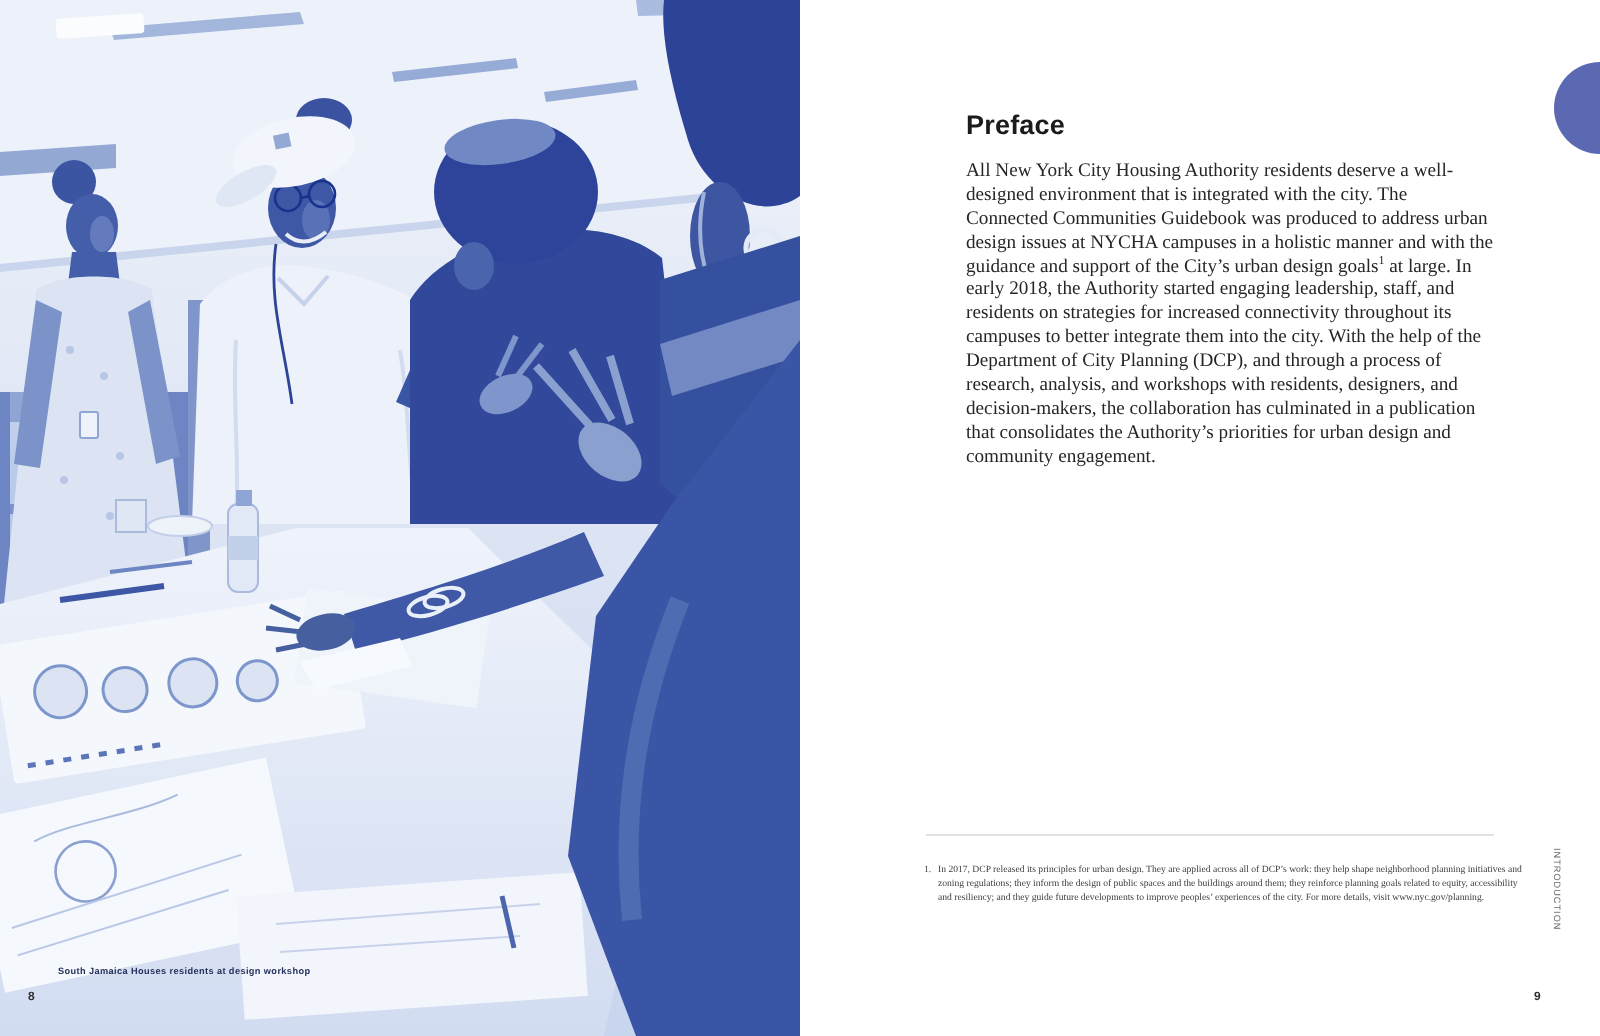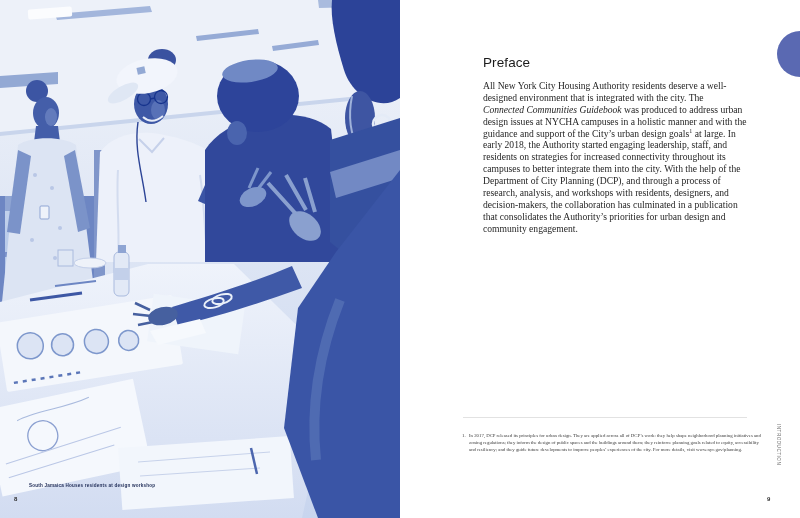--- a/index.html
+++ b/index.html
@@ -23,28 +23,28 @@
 
   
   .right-page{position:absolute;left:400px;top:0;width:400px;height:518px;background:#fff;}
   .accent-circle{
     position:absolute;left:377px;top:31px;width:46px;height:46px;border-radius:50%;
     background:#5a69b2;
   }
   .text-col{position:absolute;left:83px;top:55px;width:264px;}
   .preface-heading{
     font-family:"Liberation Sans", sans-serif;
-    font-weight:normal;font-size:13.5px;color:#1b1b1b;letter-spacing:.1px;
+    font-weight:bold;font-size:13.5px;color:#1b1b1b;letter-spacing:.1px;
     margin:0 0 10px 0;
   }
   .preface-body{
     font-family:"Liberation Serif", serif;
     font-size:9.6px;line-height:1.24;color:#262626;letter-spacing:0;
   }
-  .preface-body .it{font-style:italic;}
+  .preface-body .it{}
   .preface-body sup{font-size:6px;line-height:0;vertical-align:super;}
 
   .footnote-rule{position:absolute;left:63px;top:417px;width:284px;height:1px;background:#cfcfcf;transform:scaleY(.6);}
   .footnote{
     position:absolute;left:62px;top:432px;width:302px;
     display:flex;
     font-family:"Liberation Serif", serif;
     font-size:4.8px;line-height:1.5;color:#3c3c3c;
   }
   .footnote .fn-num{flex:0 0 7px;}

